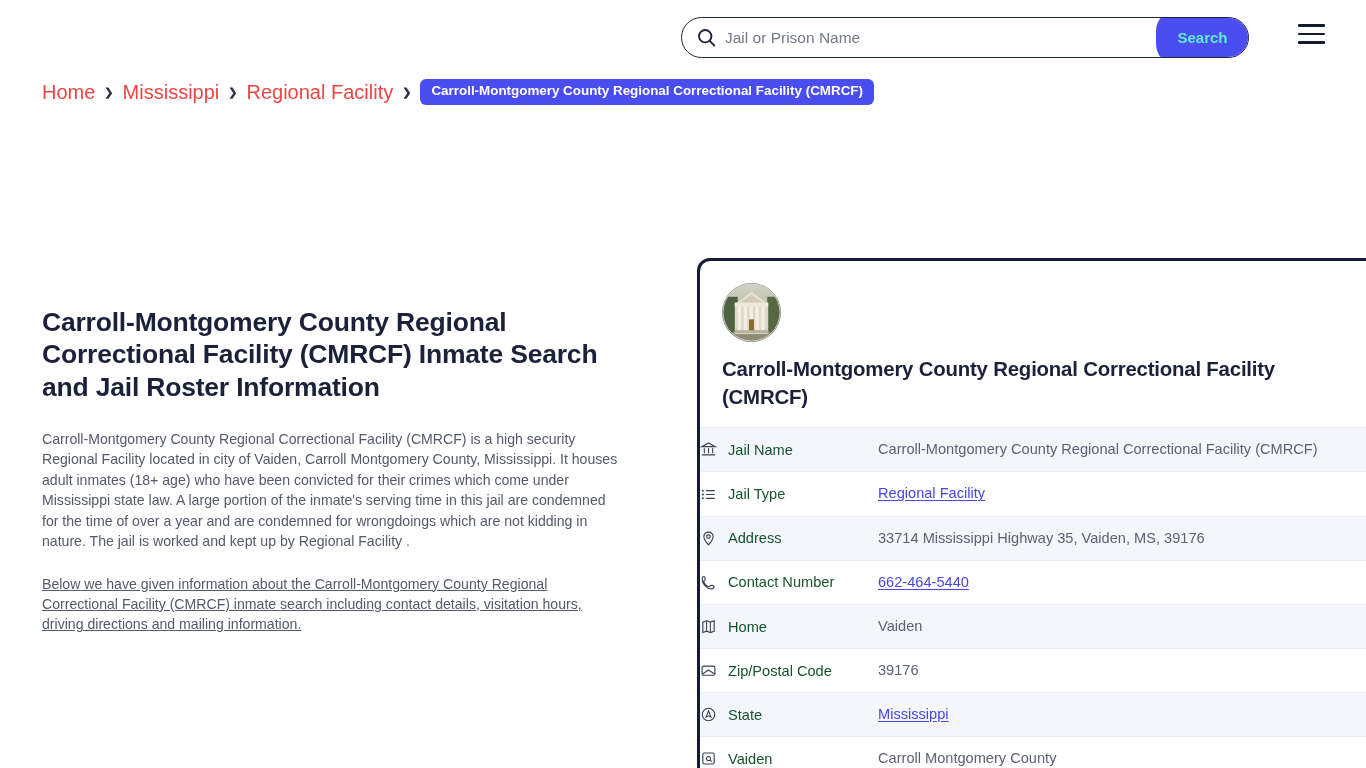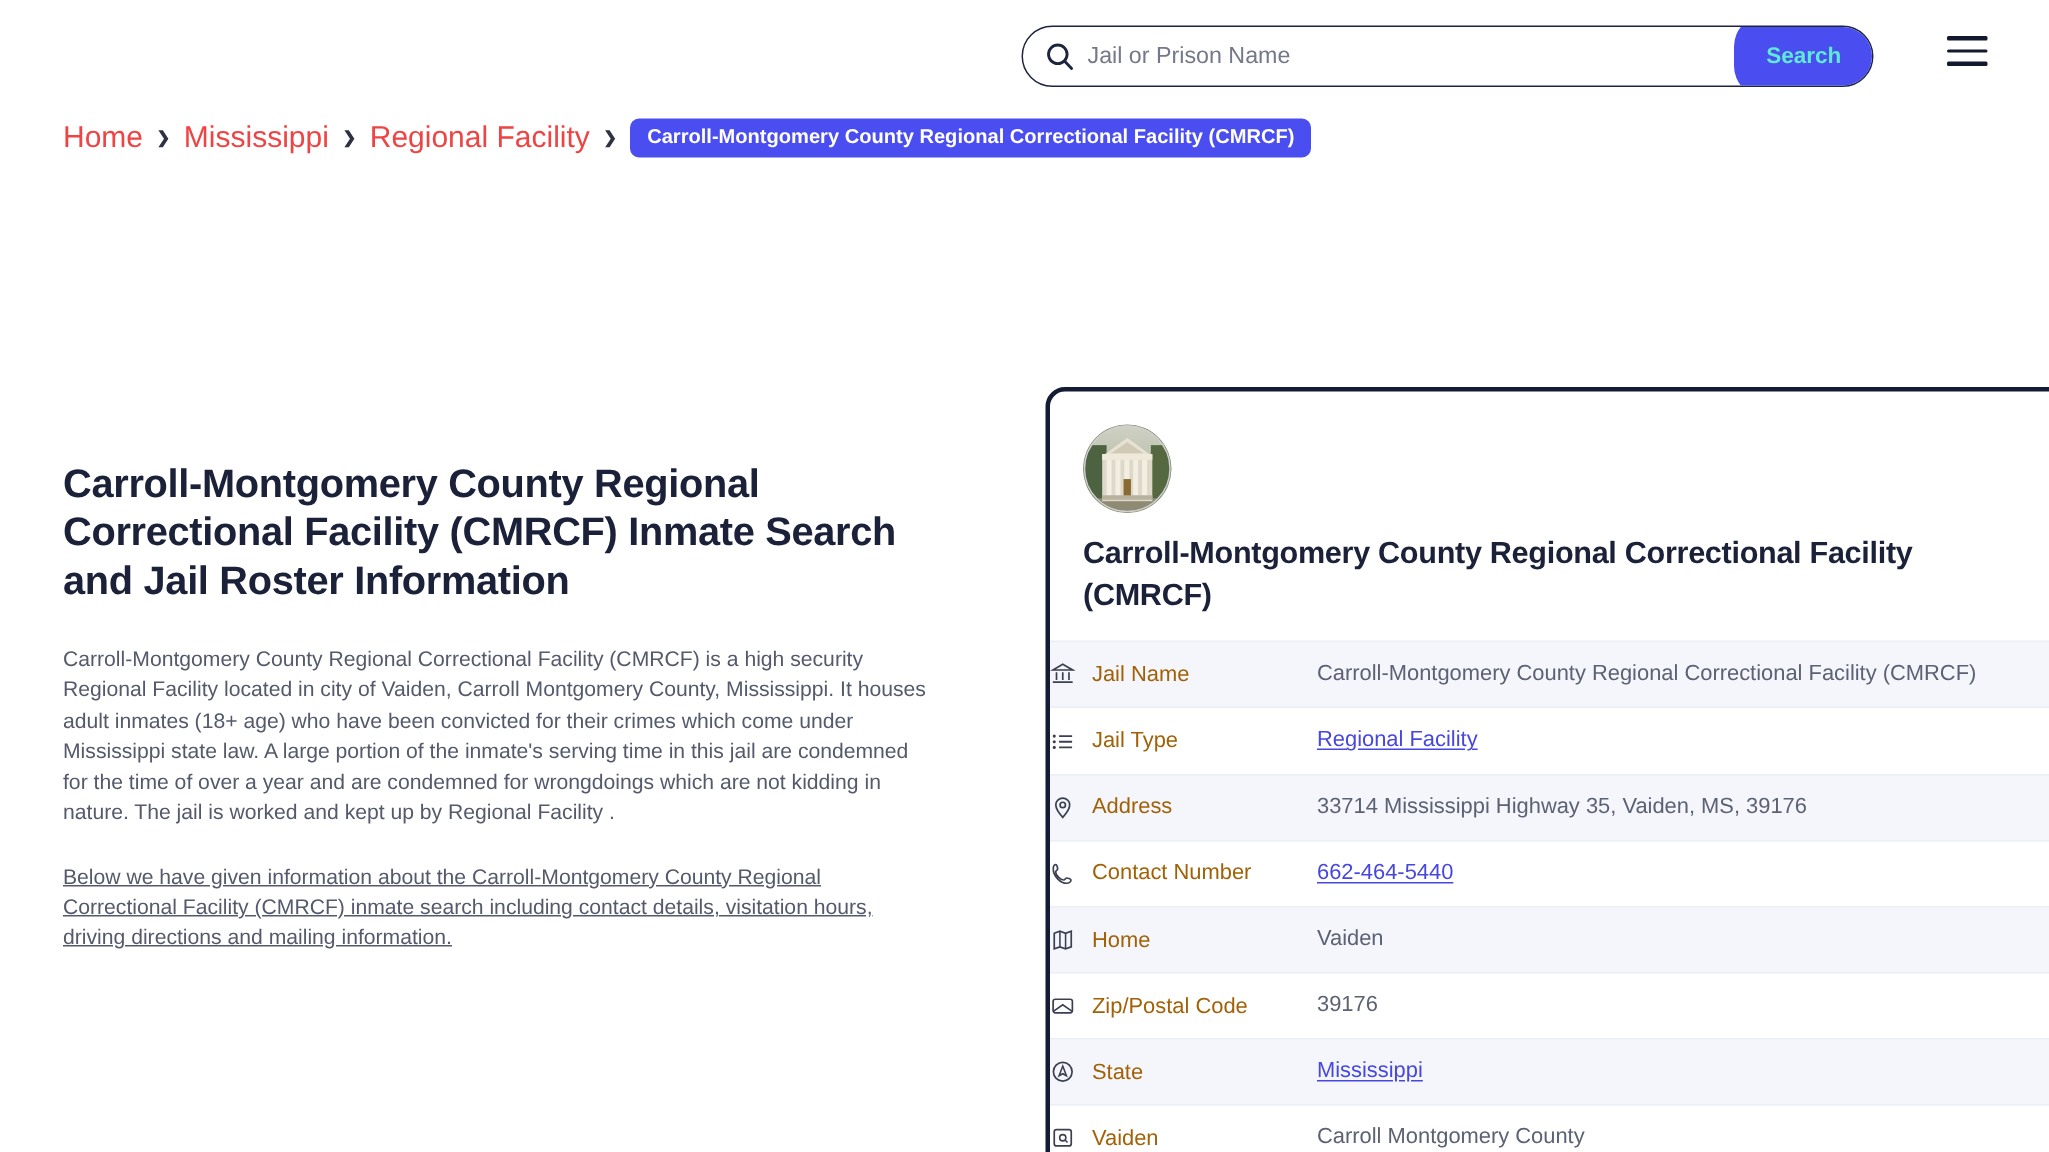--- a/index.html
+++ b/index.html
@@ -199,21 +199,21 @@
   table.info tr.alt { background: #f4f6fc; }
   table.info td {
     border-top: 1px solid #eceef5;
     padding: 11px 6px 11px 0;
     vertical-align: middle;
     font-size: 14.6px;
   }
   td.lbl {
     width: 178px;
     padding-left: 22px;
-    color: #a16207;
+    color: #14532d;
     white-space: nowrap;
   }
   td.lbl .inner {
     display: flex;
     align-items: center;
     gap: 11px;
   }
   td.lbl svg { flex: 0 0 auto; display: block; }
   td.val { color: #5c6173; padding-right: 20px; line-height: 1.45; }
   td.val a {

